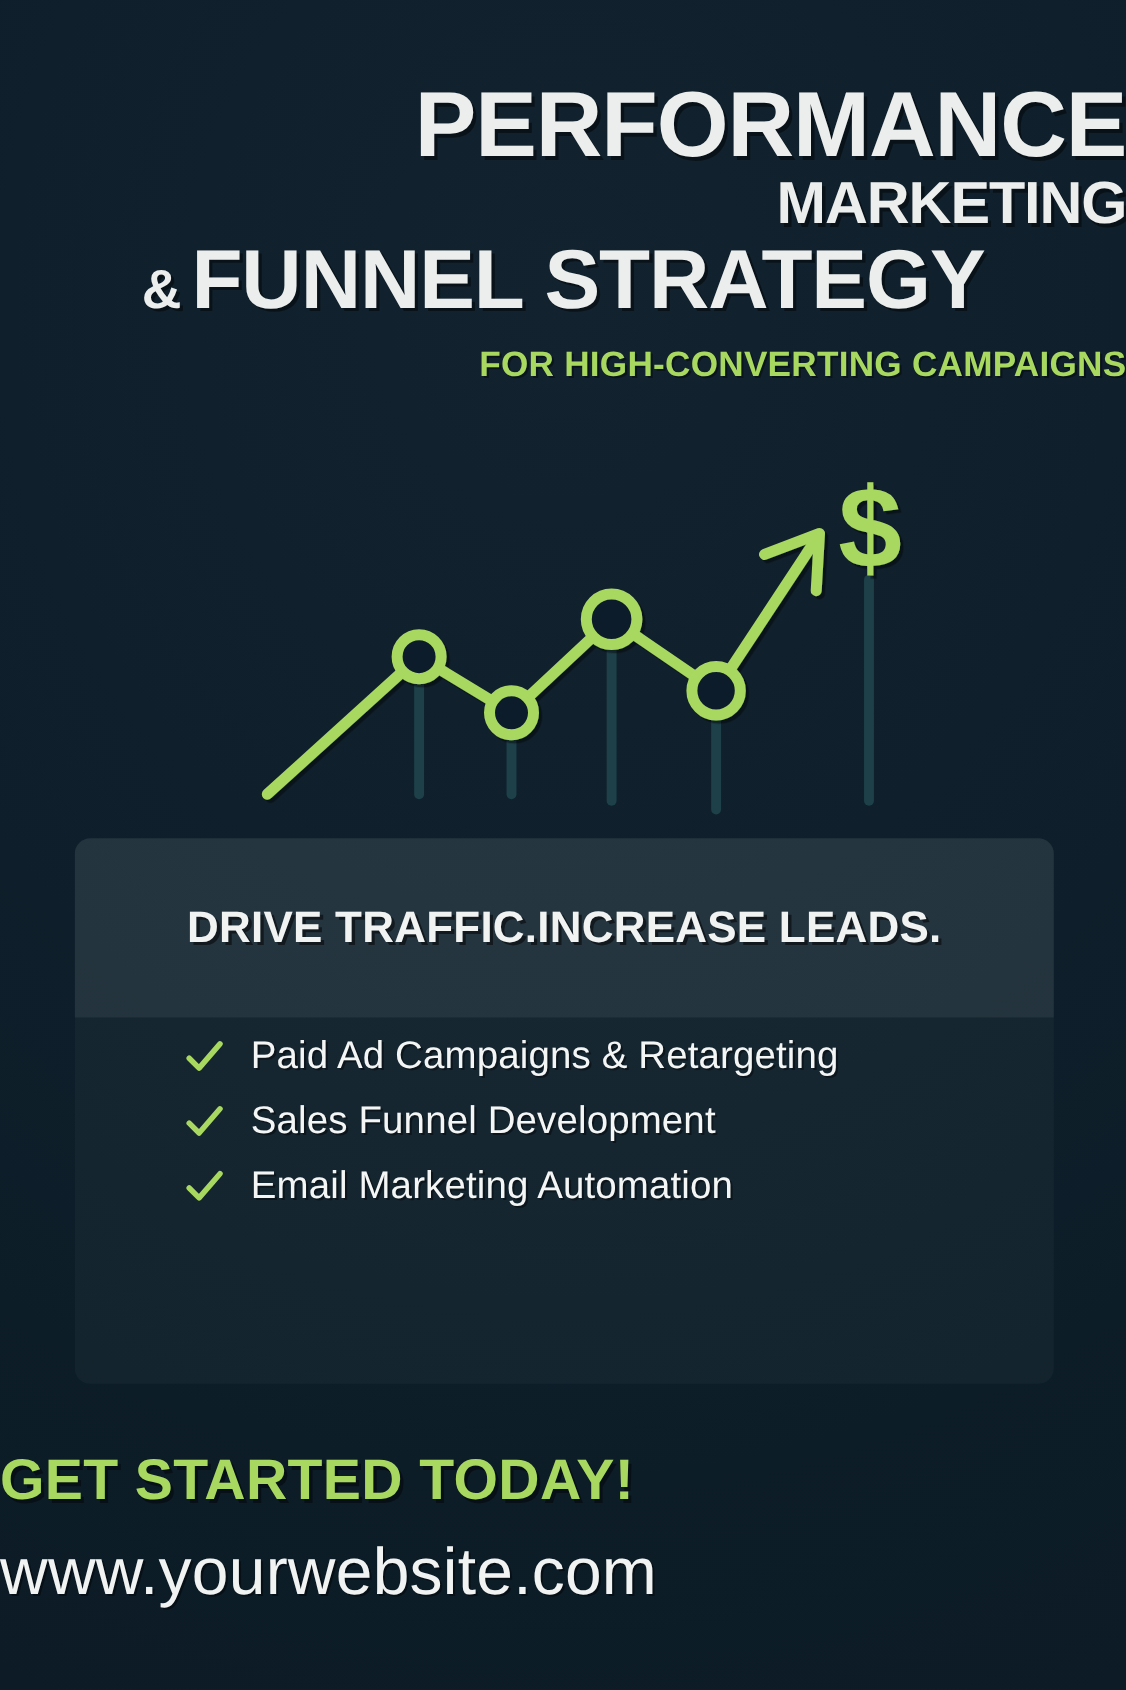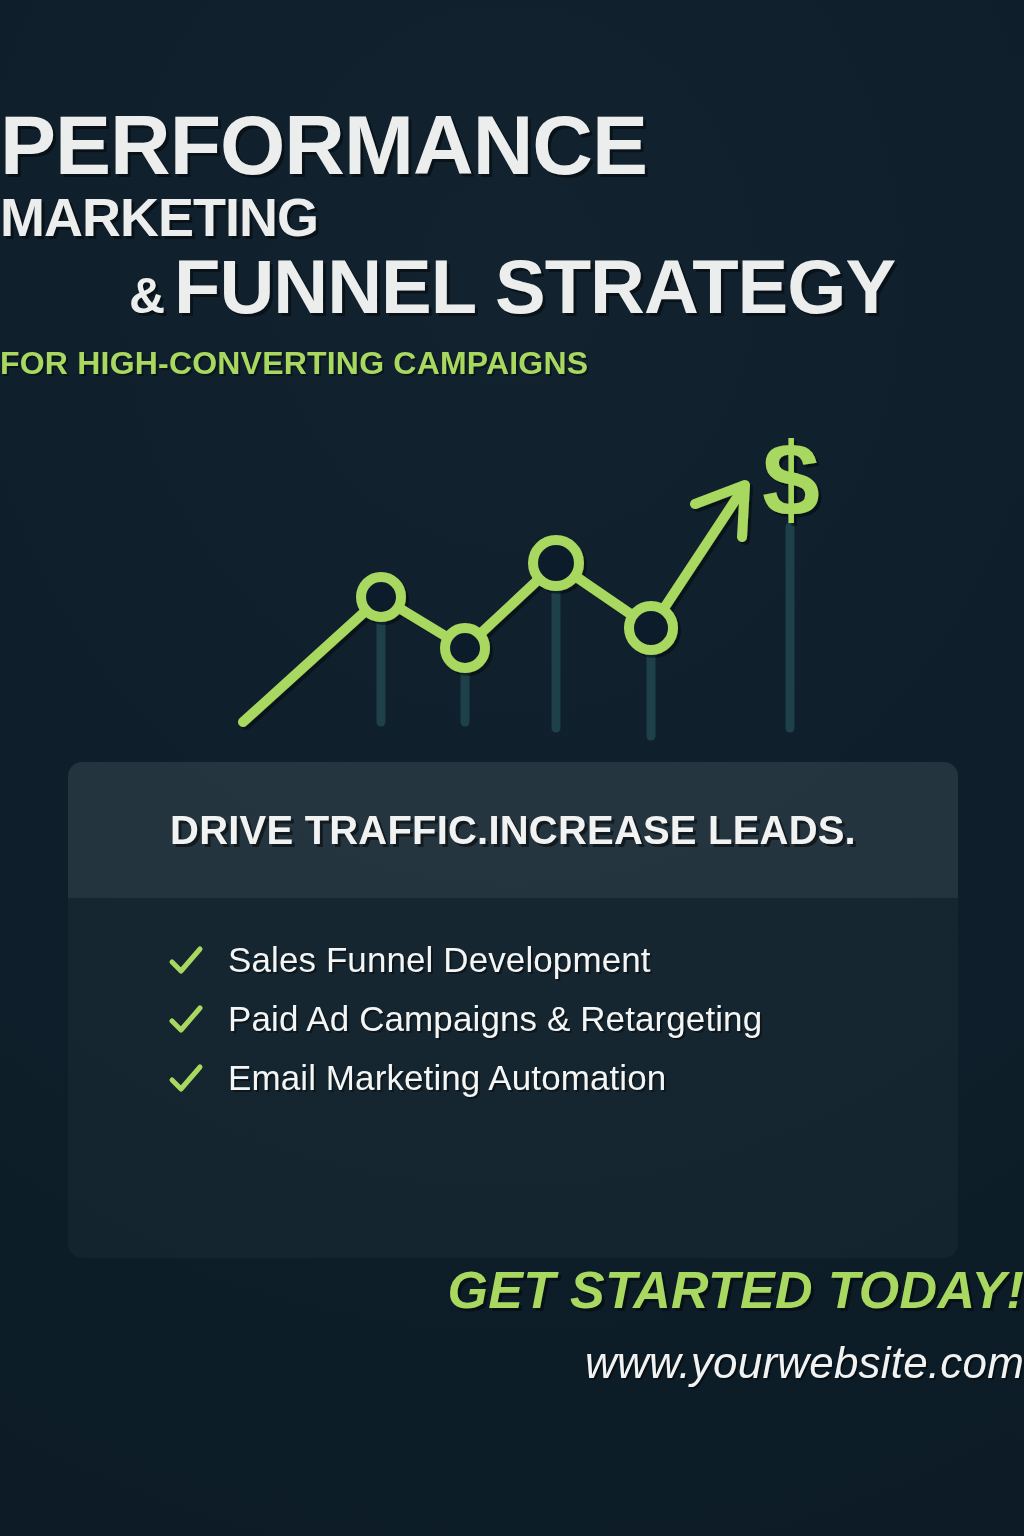--- a/index.html
+++ b/index.html
@@ -15,22 +15,21 @@
     position:relative;
     width:1024px; height:1536px;
     background:
       radial-gradient(120% 90% at 50% 18%, #12232f 0%, #0e1f2b 55%, #0c1b25 100%);
     overflow:hidden;
   }
 
   
   .headline{
     position:absolute; left:0; right:0; top:74px;
-    text-align:left;
-    margin-top:32px;
+    text-align:right;
   }
   .hl-line{
     display:block;
     color:#eceeed;
     font-weight:bold;
     letter-spacing:-1px;
     text-shadow:3px 3px 0 rgba(0,0,0,.45);
     line-height:.93;
     white-space:nowrap;
   }
@@ -66,21 +65,21 @@
   .panel{
     position:absolute;
     left:68px; top:762px;
     width:890px; height:496px;
     background:rgba(255,255,255,.030);
     border-radius:14px;
   }
   .band{
     position:absolute;
     left:68px; top:762px;
-    width:890px; height:136px;
+    width:890px; height:163px;
     background:rgba(255,255,255,.068);
     border-radius:14px 14px 0 0;
     display:flex; flex-direction:column;
     align-items:center; justify-content:center;
     gap:4px;
   }
   .band-line{
     color:#f1f3f2;
     font-size:40px;
     font-weight:bold;
@@ -111,38 +110,37 @@
     color:#f4f6f5;
     font-size:35px;
     font-weight:normal;
     letter-spacing:.1px;
     text-shadow:2px 2px 0 rgba(0,0,0,.42);
     white-space:nowrap;
   }
 
   
   .footer{
-    position:absolute; left:0; right:0; top:1260px;
-    text-align:right;
-    font-style:italic;
+    position:absolute; left:0; right:0; top:1316px;
+    text-align:left;
   }
   .cta{
     display:block;
     color:#a8d860;
     font-size:52px;
     font-weight:bold;
     letter-spacing:.3px;
     text-shadow:3px 3px 0 rgba(0,0,0,.42);
     white-space:nowrap;
   }
   .website{
     display:block;
     margin-top:18px;
     color:#f1f3f2;
-    font-size:44px;
+    font-size:60px;
     letter-spacing:.2px;
     text-shadow:2px 2px 0 rgba(0,0,0,.42);
     white-space:nowrap;
   }
 </style>
 </head>
 <body>
 
 <div id="poster">
 
@@ -197,30 +195,30 @@
   </div>
 
   <div class="list">
 
     <div class="list-item">
       <span class="check">
         <svg viewBox="0 0 36 36">
             <polyline points="4,20 13,29 32,7" fill="none" stroke="#a8d860" stroke-width="5" stroke-linecap="round" stroke-linejoin="round"></polyline>
           </svg>
       </span>
-      <span class="item-label">Sales Funnel Development</span>
+      <span class="item-label">Paid Ad Campaigns &amp; Retargeting</span>
     </div>
 
     <div class="list-item">
       <span class="check">
         <svg viewBox="0 0 36 36">
             <polyline points="4,20 13,29 32,7" fill="none" stroke="#a8d860" stroke-width="5" stroke-linecap="round" stroke-linejoin="round"></polyline>
           </svg>
       </span>
-      <span class="item-label">Paid Ad Campaigns &amp; Retargeting</span>
+      <span class="item-label">Sales Funnel Development</span>
     </div>
 
 
     <div class="list-item">
       <span class="check">
         <svg viewBox="0 0 36 36">
             <polyline points="4,20 13,29 32,7" fill="none" stroke="#a8d860" stroke-width="5" stroke-linecap="round" stroke-linejoin="round"></polyline>
           </svg>
       </span>
       <span class="item-label">Email Marketing Automation</span>

